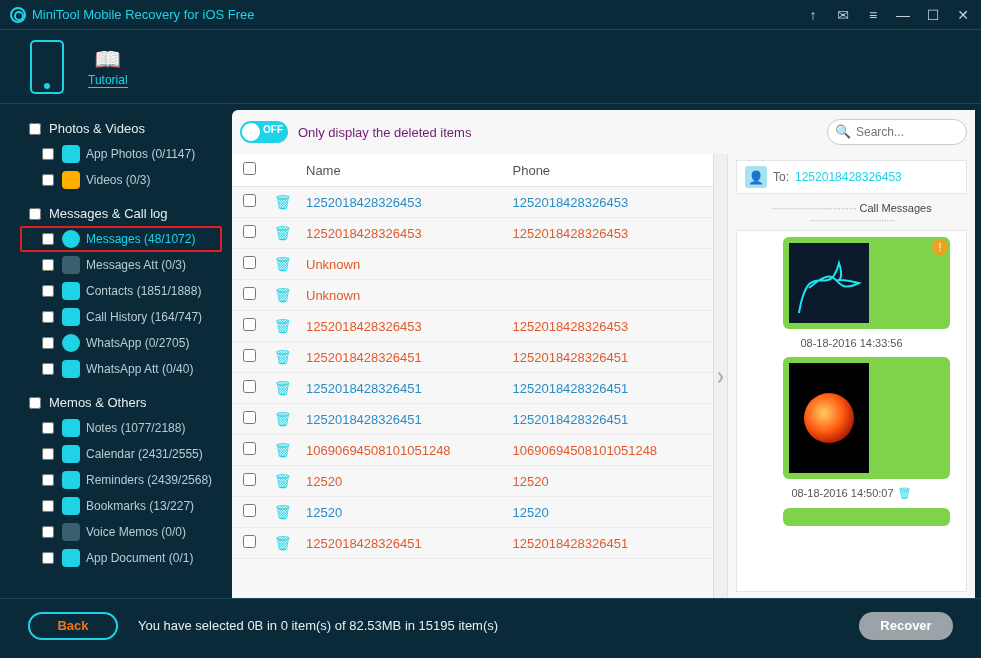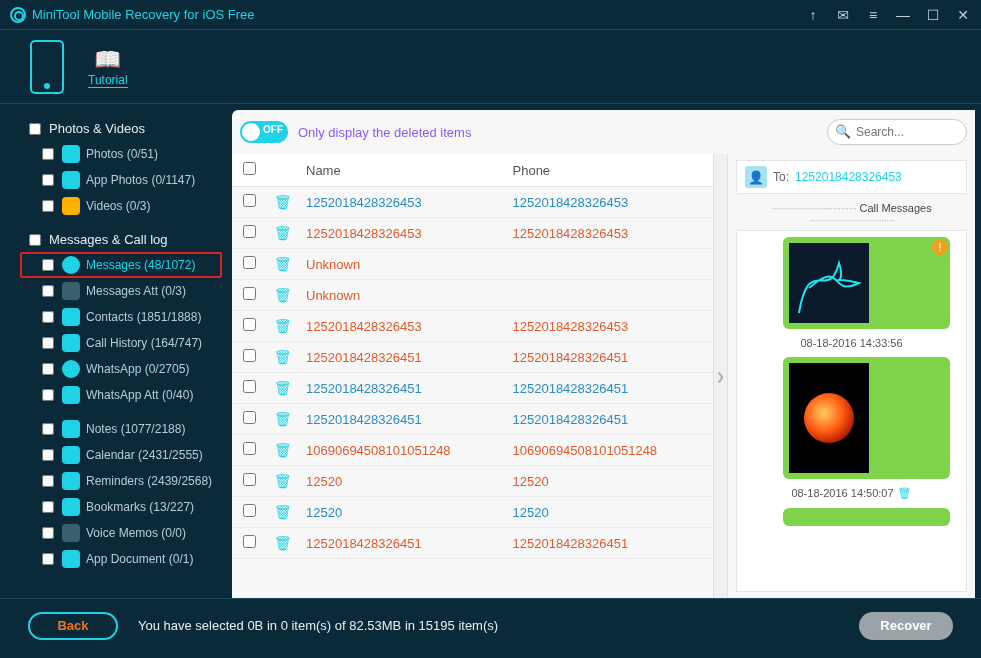--- a/index.html
+++ b/index.html
@@ -42,21 +42,21 @@
 .s-icon.reminders { background: #1ed3e6; }
 .s-icon.bookmarks { background: #1ed3e6; }
 .s-icon.voicememos { background: #3a6070; }
 .s-icon.appdoc { background: #1ed3e6; }
 
 .content { flex: 1; background: #f7f7f7; border-radius: 6px 0 0 0; margin: 6px 6px 0 0; display: flex; flex-direction: column; overflow: hidden; }
 .toolbar { height: 44px; display: flex; align-items: center; padding: 0 8px; gap: 10px; }
 .toggle { width: 48px; height: 22px; background: #1ed3e6; border-radius: 11px; position: relative; cursor: pointer; }
 .toggle .knob { position: absolute; left: 2px; top: 2px; width: 18px; height: 18px; background: #fff; border-radius: 50%; }
 .toggle .lab { position: absolute; right: 5px; top: 3px; font-size: 10px; color: #fff; font-weight: 600; }
-.toolbar .filter-label { font-size: 13px; color: #8b5cf6; flex: 1; }
+.toolbar .filter-label { font-size: 13px; color: #701a75; flex: 1; }
 .search-wrap { position: relative; }
 .search-wrap input { width: 140px; height: 26px; border: 1px solid #ccc; border-radius: 13px; padding: 0 10px 0 28px; font-size: 12px; color: #888; outline: none; }
 .search-wrap .mag { position: absolute; left: 8px; top: 5px; font-size: 13px; color: #888; }
 
 .split { flex: 1; display: flex; overflow: hidden; }
 .table-area { flex: 1; overflow: hidden; display: flex; }
 .table-scroll { flex: 1; overflow-y: auto; }
 table { width: 100%; border-collapse: collapse; font-size: 13px; }
 thead th { background: #fff; border-bottom: 1px solid #e3e3e3; padding: 8px 6px; font-weight: 400; color: #555; text-align: left; position: sticky; top: 0; }
 thead th:first-child { width: 34px; text-align: center; }
@@ -125,25 +125,20 @@
 
 <div class="main">
   <div class="sidebar" id="sidebar">
       <div class="side-group">
         <div class="side-group-head">
           <input type="checkbox" style="">
           <span>Photos &amp; Videos</span>
         </div>
         <div class="side-item">
           <input type="checkbox" style="">
-          <span class="s-icon photos"></span>
-          <span>Photos (0/51)</span>
-        </div>
-        <div class="side-item">
-          <input type="checkbox" style="">
           <span class="s-icon appphotos"></span>
           <span>App Photos (0/1147)</span>
         </div>
         <div class="side-item">
           <input type="checkbox" style="">
           <span class="s-icon videos"></span>
           <span>Videos (0/3)</span>
         </div>
       </div>
       <div class="side-group">
@@ -176,20 +171,24 @@
           <span class="s-icon whatsapp"></span>
           <span>WhatsApp (0/2705)</span>
         </div>
         <div class="side-item">
           <input type="checkbox" style="">
           <span class="s-icon whatsappatt"></span>
           <span>WhatsApp Att (0/40)</span>
         </div>
       </div>
       <div class="side-group">
+        <div class="side-group-head">
+          <input type="checkbox" style="">
+          <span>Memos &amp; Others</span>
+        </div>
         <div class="side-item">
           <input type="checkbox" style="">
           <span class="s-icon notes"></span>
           <span>Notes (1077/2188)</span>
         </div>
         <div class="side-item">
           <input type="checkbox" style="">
           <span class="s-icon calendar"></span>
           <span>Calendar (2431/2555)</span>
         </div>

